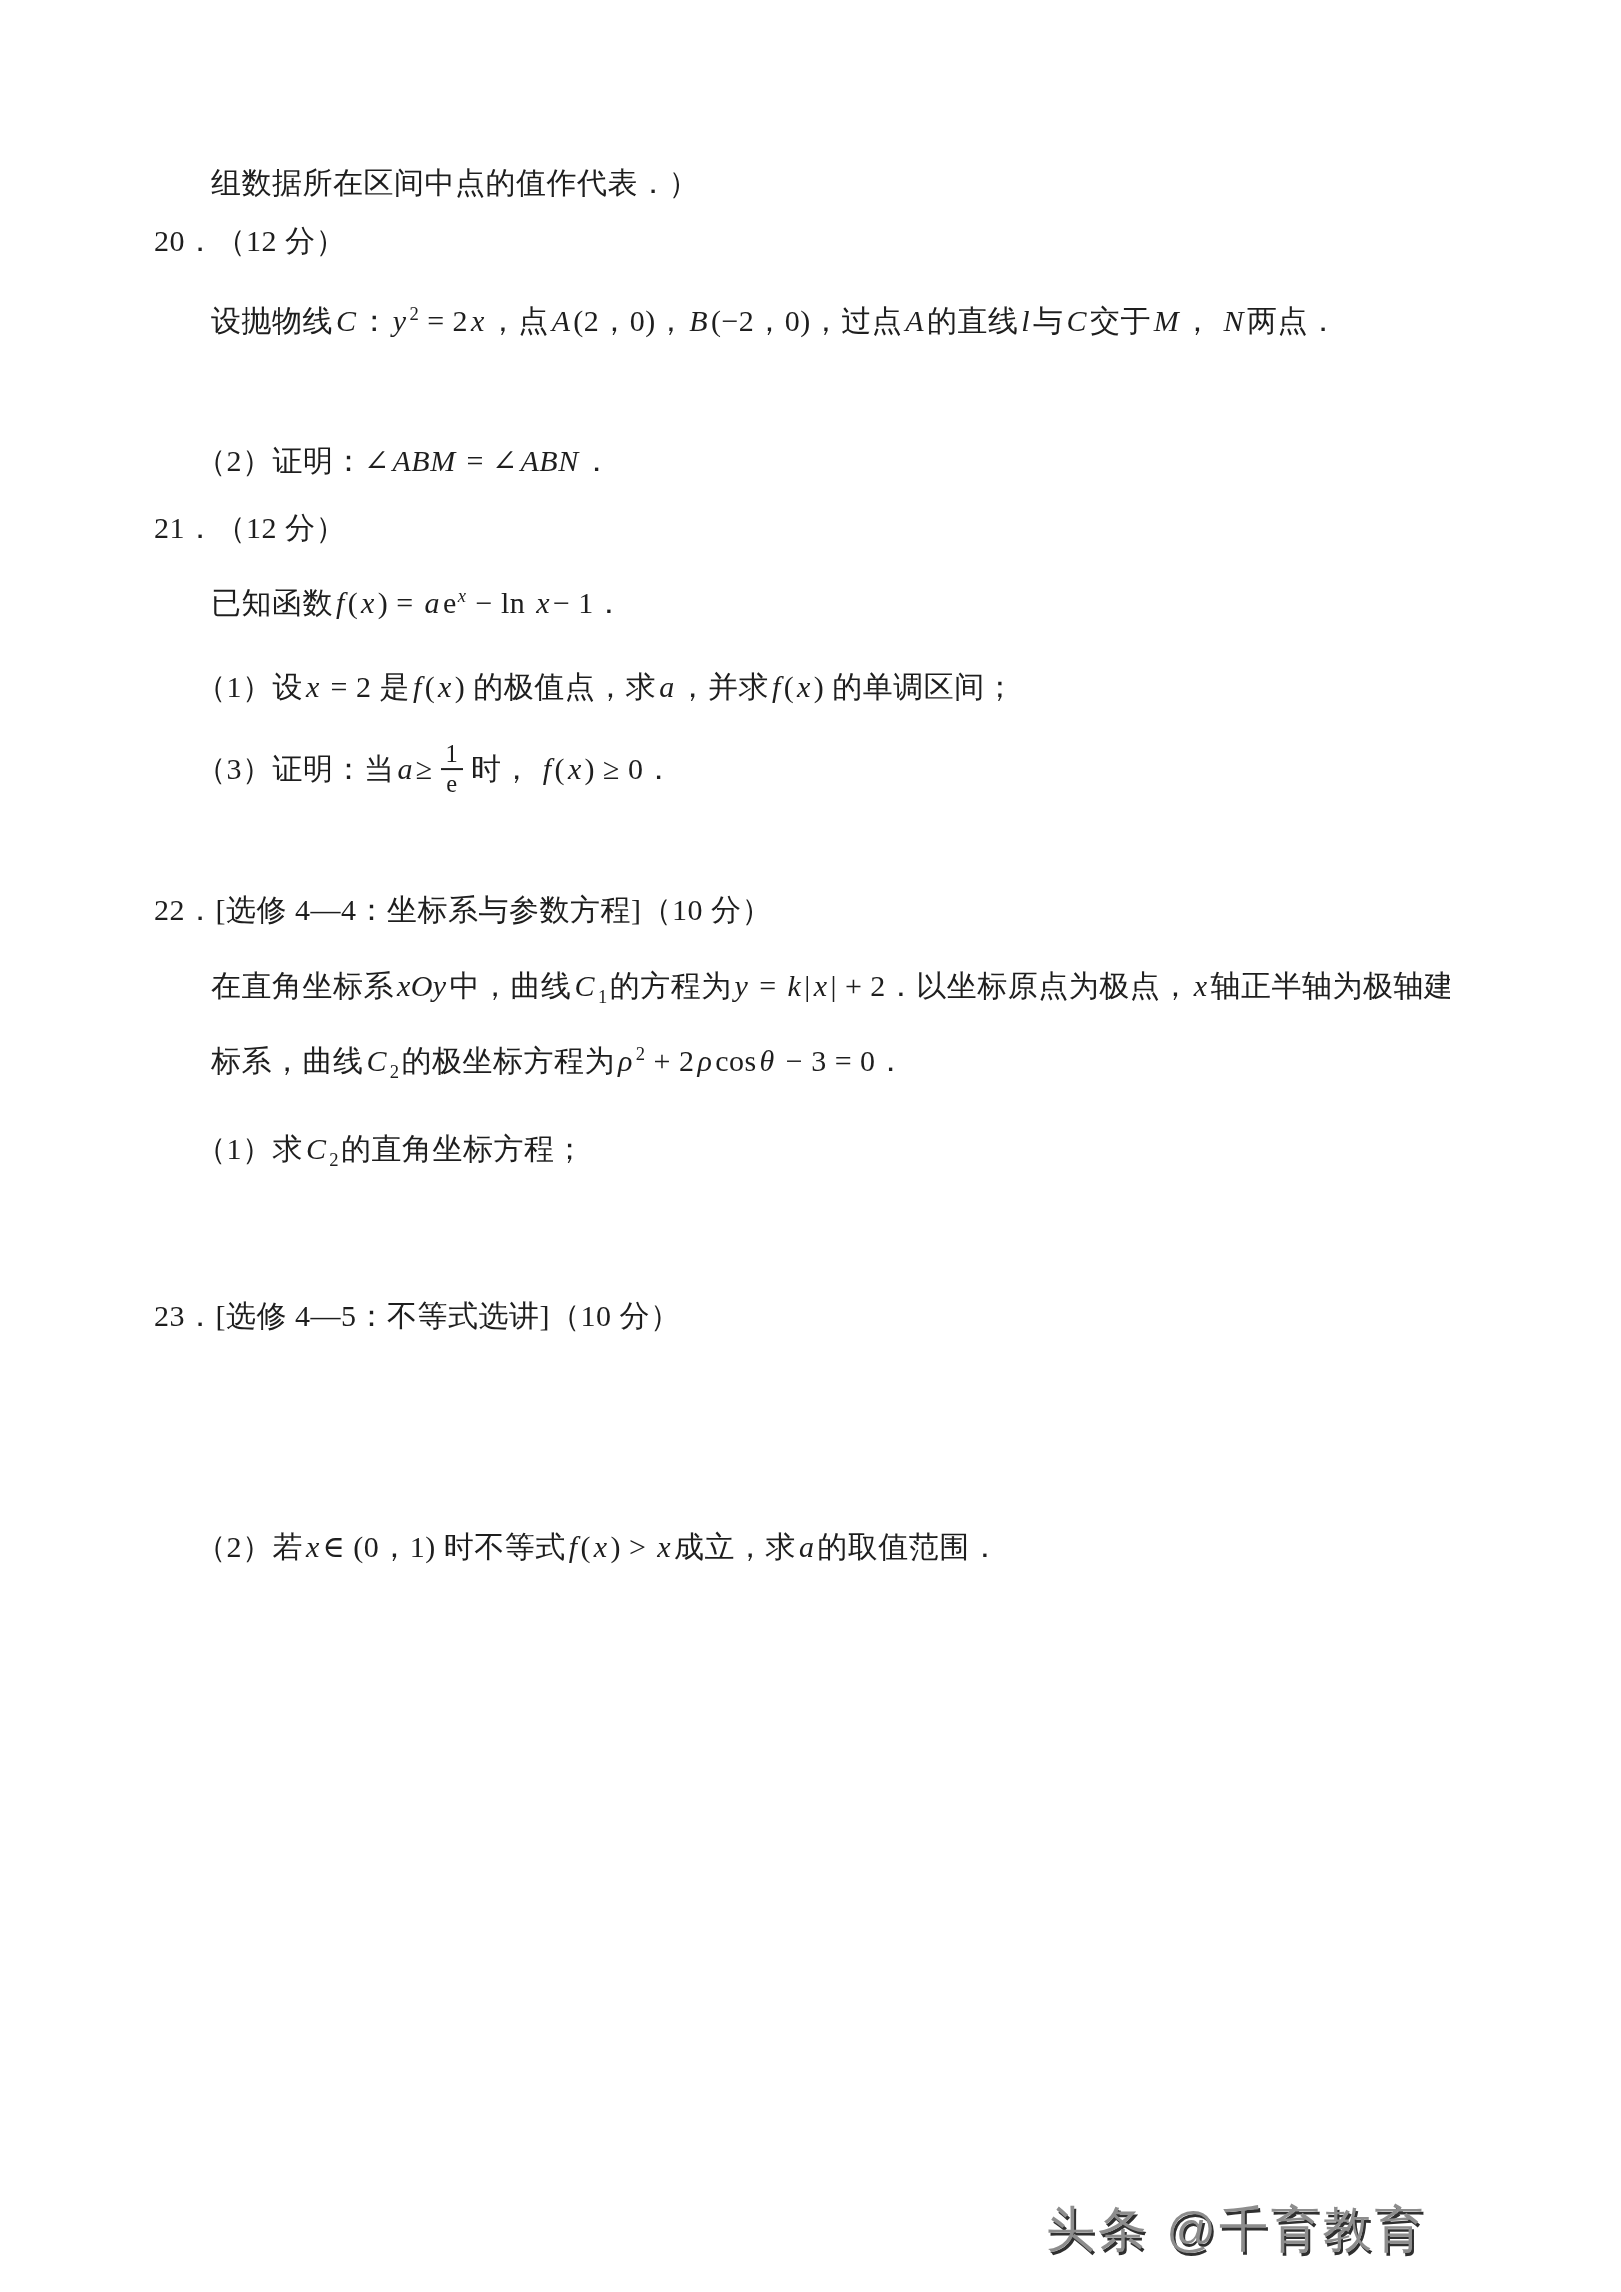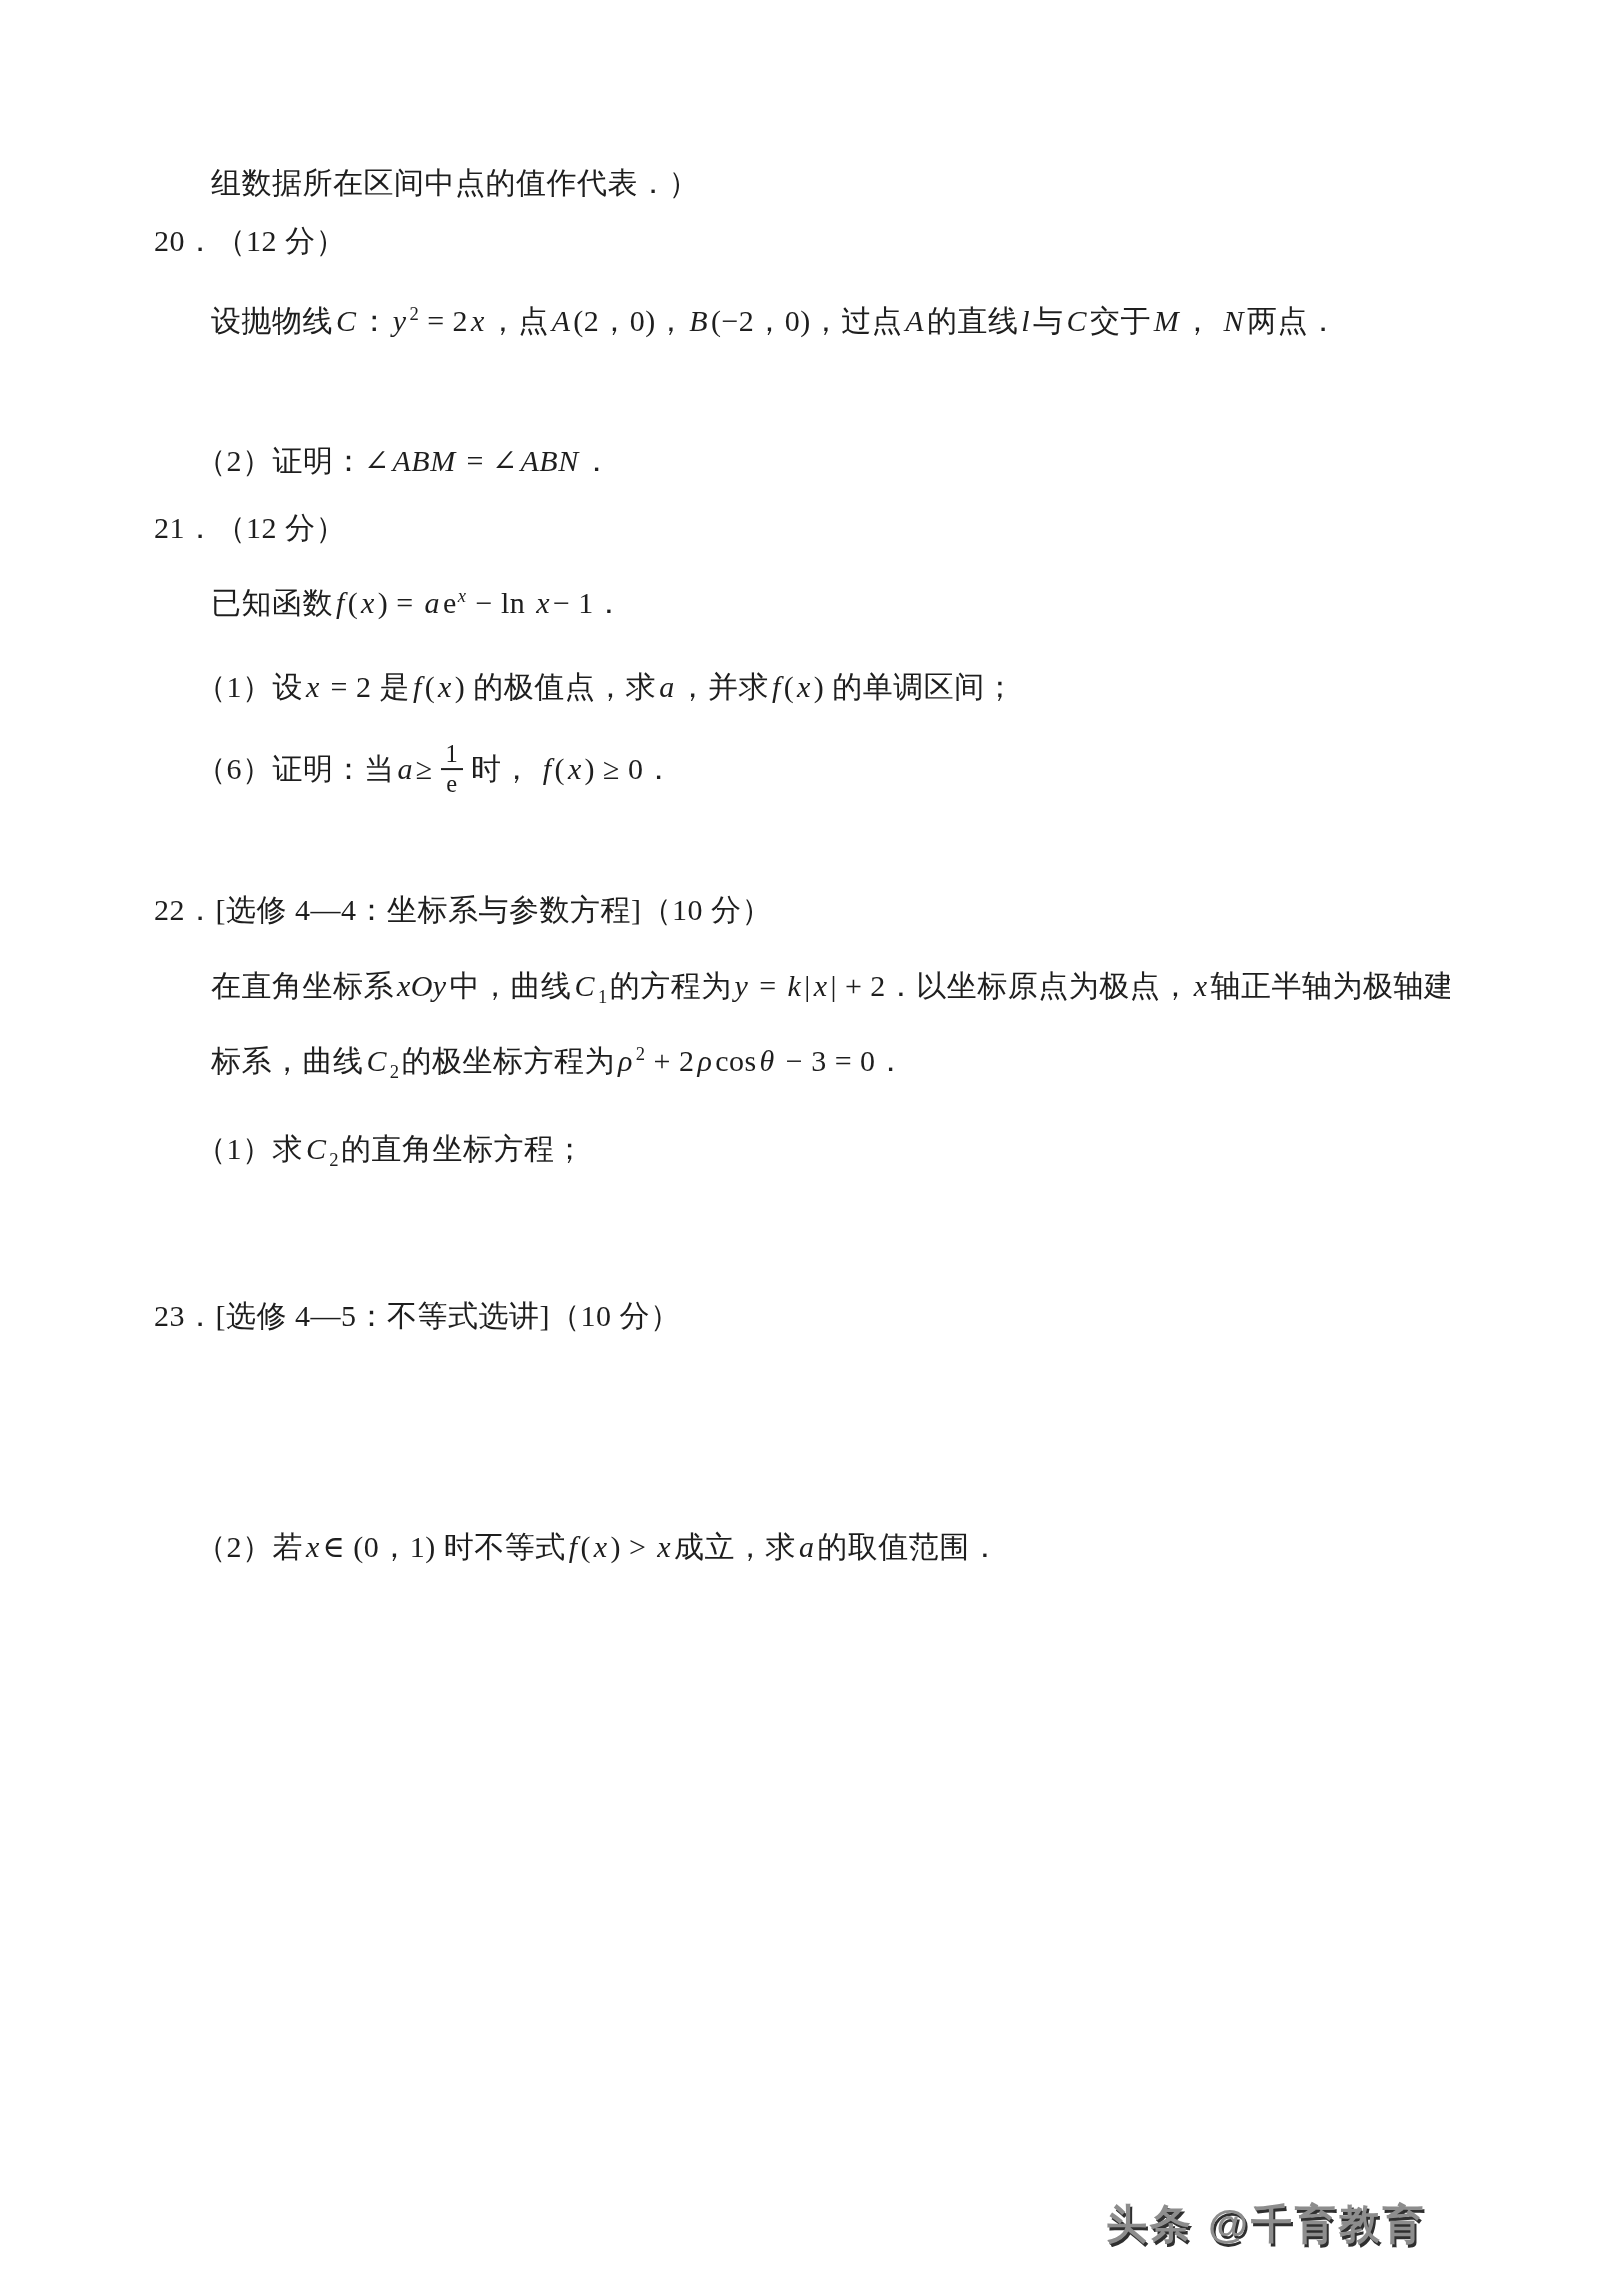--- a/index.html
+++ b/index.html
@@ -40,39 +40,39 @@
     transform:translateY(-2.9px);
   }
   .frac-num{border-bottom:2px solid #1e1e1e;padding:0 4.9px;}
   .frac-den{padding:0 4.9px;}
   .watermark{
     position:absolute;
     top:2197px;
     right:23.5px;
     margin:0;
     font-family:"Liberation Sans","DejaVu Sans",sans-serif;
-    font-weight:700;
-    font-size:41px;
+    font-weight:400;
+    font-size:49px;
     letter-spacing:2.9px;
     color:#8d8d8d;
     text-shadow:2px 2.9px 0 #2f2f2f,-1px -2px 0 #ffffff;
   }
 </style>
 </head>
 <body>
 
 <div class="page">
   <p class="line body-line" style="top:159px"><span class="t-run">组数据所在区间中点的值作代表．）</span></p>
   <p class="line num-line" style="top:217px"><span class="t-run">20．（12 分）</span></p>
   <p class="line body-line" style="top:297px"><span class="t-run">设抛物线</span><span class="t-run mi">C</span><span class="t-run">：</span><span class="t-run mi">y</span><sup class="m-sup">2</sup><span class="t-run"> = 2</span><span class="t-run mi">x</span><span class="t-run">，点</span><span class="t-run mi">A</span><span class="t-run">(2，0)，</span><span class="t-run mi">B</span><span class="t-run">(−2，0)，过点</span><span class="t-run mi">A</span><span class="t-run">的直线</span><span class="t-run mi">l</span><span class="t-run">与</span><span class="t-run mi">C</span><span class="t-run">交于</span><span class="t-run mi">M</span><span class="t-run">， </span><span class="t-run mi">N</span><span class="t-run">两点．</span></p>
   <p class="line item-line" style="top:437px"><span class="t-run">（2）证明：∠</span><span class="t-run mi">ABM</span><span class="t-run"> = ∠</span><span class="t-run mi">ABN</span><span class="t-run">．</span></p>
   <p class="line num-line" style="top:504px"><span class="t-run">21．（12 分）</span></p>
   <p class="line body-line" style="top:579px"><span class="t-run">已知函数</span><span class="t-run mi">f</span><span class="t-run">(</span><span class="t-run mi">x</span><span class="t-run">) = </span><span class="t-run mi">a</span><span class="t-run">e</span><sup class="m-sup mi">x</sup><span class="t-run"> − ln </span><span class="t-run mi">x</span><span class="t-run">− 1．</span></p>
   <p class="line item-line" style="top:663px"><span class="t-run">（1）设</span><span class="t-run mi">x</span><span class="t-run"> = 2 是</span><span class="t-run mi">f</span><span class="t-run">(</span><span class="t-run mi">x</span><span class="t-run">) 的极值点，求</span><span class="t-run mi">a</span><span class="t-run">，并求</span><span class="t-run mi">f</span><span class="t-run">(</span><span class="t-run mi">x</span><span class="t-run">) 的单调区间；</span></p>
-  <p class="line item-line" style="top:743px"><span class="t-run">（6）证明：当</span><span class="t-run mi">a</span><span class="t-run">≥</span><span class="frac">
+  <p class="line item-line" style="top:743px"><span class="t-run">（3）证明：当</span><span class="t-run mi">a</span><span class="t-run">≥</span><span class="frac">
         <span class="frac-num">1</span>
         <span class="frac-den">e</span>
       </span><span class="t-run">时， </span><span class="t-run mi">f</span><span class="t-run">(</span><span class="t-run mi">x</span><span class="t-run">) ≥ 0．</span></p>
   <p class="line num-line" style="top:886px"><span class="t-run">22．[选修 4—4：坐标系与参数方程]（10 分）</span></p>
   <p class="line body-line" style="top:962px"><span class="t-run">在直角坐标系</span><span class="t-run mi">xOy</span><span class="t-run">中，曲线</span><span class="t-run mi">C</span><sub class="m-sub">1</sub><span class="t-run">的方程为</span><span class="t-run mi">y</span><span class="t-run"> = </span><span class="t-run mi">k</span><span class="t-run">|</span><span class="t-run mi">x</span><span class="t-run">| + 2．以坐标原点为极点，</span><span class="t-run mi">x</span><span class="t-run">轴正半轴为极轴建立极坐</span></p>
   <p class="line body-line" style="top:1037px"><span class="t-run">标系，曲线</span><span class="t-run mi">C</span><sub class="m-sub">2</sub><span class="t-run">的极坐标方程为</span><span class="t-run mi">ρ</span><sup class="m-sup">2</sup><span class="t-run"> + 2</span><span class="t-run mi">ρ</span><span class="t-run">cos</span><span class="t-run mi">θ</span><span class="t-run"> − 3 = 0．</span></p>
   <p class="line item-line" style="top:1125px"><span class="t-run">（1）求</span><span class="t-run mi">C</span><sub class="m-sub">2</sub><span class="t-run">的直角坐标方程；</span></p>
   <p class="line num-line" style="top:1292px"><span class="t-run">23．[选修 4—5：不等式选讲]（10 分）</span></p>
   <p class="line item-line" style="top:1523px"><span class="t-run">（2）若</span><span class="t-run mi">x</span><span class="t-run">∈ (0，1) 时不等式</span><span class="t-run mi">f</span><span class="t-run">(</span><span class="t-run mi">x</span><span class="t-run">) &gt; </span><span class="t-run mi">x</span><span class="t-run">成立，求</span><span class="t-run mi">a</span><span class="t-run">的取值范围．</span></p>
 

